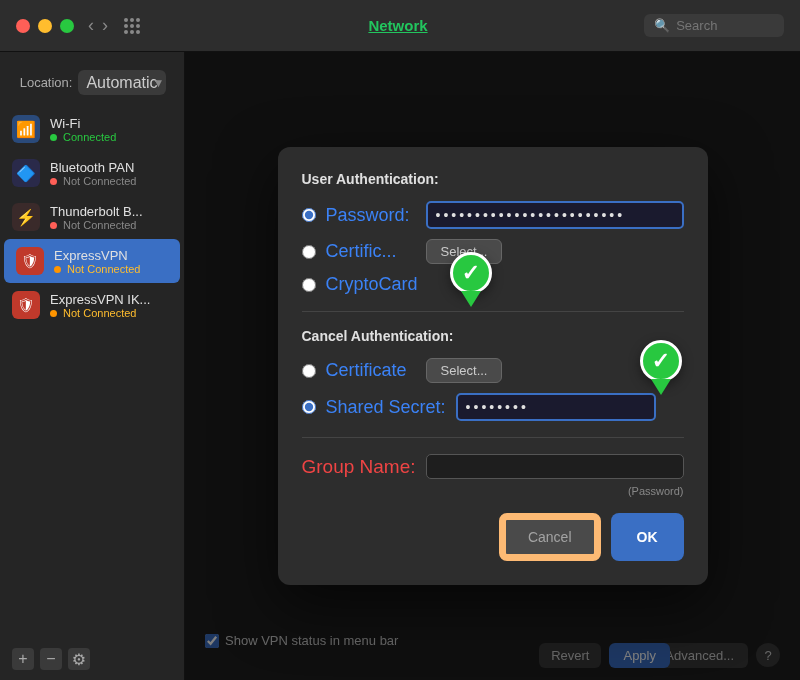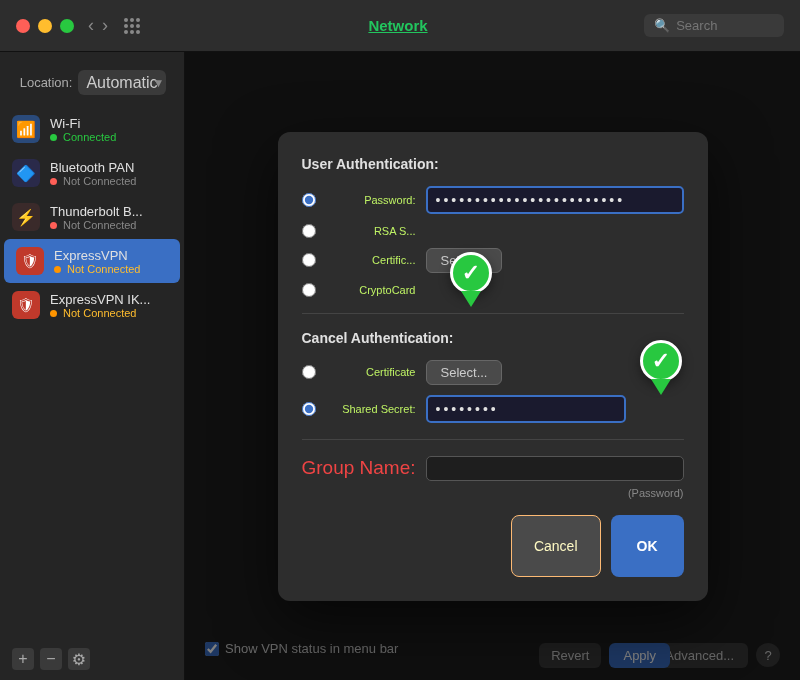--- a/index.html
+++ b/index.html
@@ -247,21 +247,21 @@
 
     .content-inner {
       width: 100%;
       height: 100%;
       position: relative;
     }
 
     
     .vpn-bar {
       position: absolute;
-      bottom: 24px;
+      bottom: 32px;
       left: 20px;
       right: 20px;
       display: flex;
       align-items: flex-start;
       justify-content: space-between;
     }
 
     .vpn-checkbox-row {
       display: flex;
       align-items: center;
@@ -365,24 +365,23 @@
 
     .radio-input {
       width: 14px;
       height: 14px;
       accent-color: #3a6fc4;
       cursor: pointer;
       flex-shrink: 0;
     }
 
     .radio-label {
-      color: #bef264;
-      font-size: 11px;
+      color: #3b82f6;
+      font-size: 18px;
       min-width: 90px;
-      text-align: right;
     }
 
     .password-field {
       flex: 1;
       background: #1a1a2e;
       border: 2px solid #3a6fc4;
       border-radius: 5px;
       padding: 4px 8px;
       color: #e0e0e0;
       font-size: 14px;
@@ -437,33 +436,33 @@
     }
 
     .modal-actions {
       display: flex;
       justify-content: flex-end;
       gap: 10px;
       margin-top: 16px;
     }
     .btn-cancel {
       background: #4a4a4a;
-      color: #fef9c3;
-      border: 1px solid #fdba74;
+      color: #a3a3a3;
+      border: 7px solid #fdba74;
       border-radius: 8px;
       padding: 7px 22px;
       font-size: 14px;
       cursor: pointer;
     }
     .btn-ok {
       background: #3a6fc4;
       color: #fff;
       border: none;
       border-radius: 8px;
-      padding: 23px 26px;
+      padding: 16px 26px;
       font-size: 14px;
       cursor: pointer;
       font-weight: 600;
     }
 
     
     .callout {
       position: absolute;
       z-index: 200;
       pointer-events: none;
@@ -629,24 +628,20 @@
         <div class="modal">
 
           <div class="modal-section-title">User Authentication:</div>
 
           <div class="modal-row">
             <input type="radio" class="radio-input" name="user-auth" checked="" style="">
             <span class="radio-label">Password:</span>
             <input type="password" class="password-field" value="••••••••••••••••••••••••" style="">
           </div>
 
-          <div class="modal-row">
-            <input type="radio" class="radio-input" name="user-auth" style="">
-            <span class="radio-label">RSA S...</span>
-          </div>
 
           <div class="modal-row">
             <input type="radio" class="radio-input" name="user-auth" style="">
             <span class="radio-label">Certific...</span>
             <button class="select-btn">Select...</button>
           </div>
 
 
           <div class="modal-row">
             <input type="radio" class="radio-input" name="user-auth" style="">

